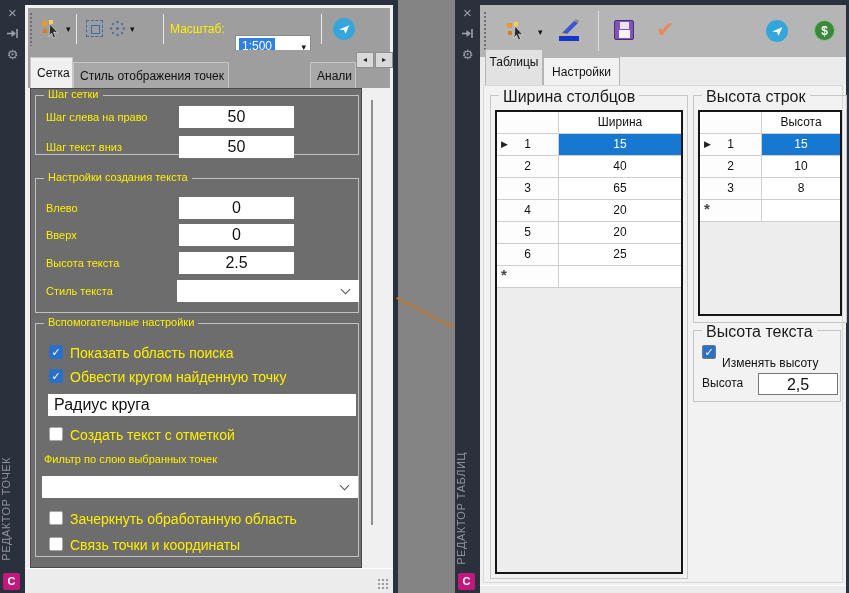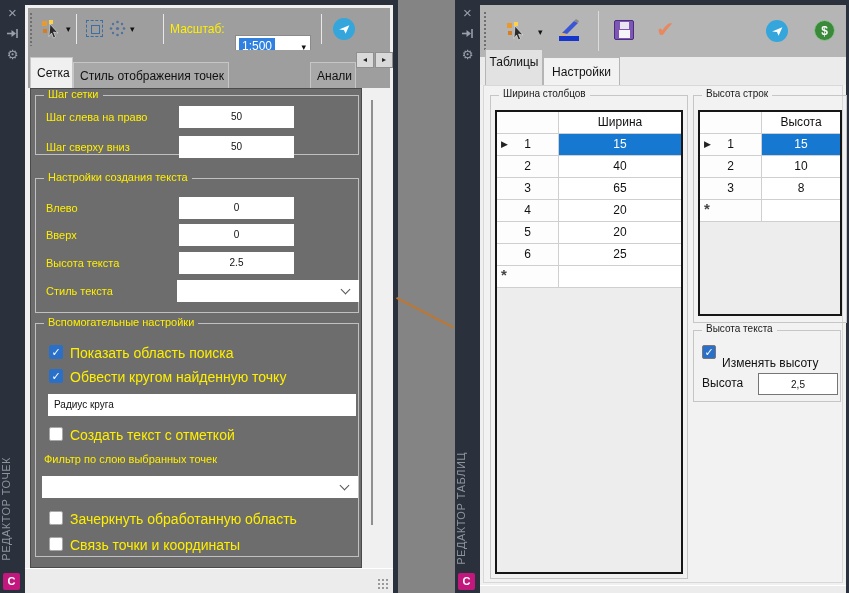--- a/index.html
+++ b/index.html
@@ -25,40 +25,40 @@
   .tabs-l{background:#9e9e9e;}
   .tab{position:absolute;bottom:0;height:26px;line-height:26px;font-size:12px;color:#101010;text-align:center;background:#a8a8a8;border:1px solid #c6c6c6;border-bottom:none;overflow:hidden;white-space:nowrap;padding:0 6px;}
   .tab.active{background:#f0f0f0;height:31px;line-height:31px;z-index:2;}
   .tabbtn{width:18px;height:16px;background:#d9d9d9;border:1px solid #8f8f8f;font-size:8px;color:#222;text-align:center;line-height:14px;}
 
   
   .content{background:#6d6d6d;border:1px solid #4a4a4a;overflow:hidden;}
   .grp{position:absolute;border:1px solid #c0c0c0;}
   .grp-title{position:absolute;top:-8px;left:8px;background:#6d6d6d;padding:0 4px;color:#ffef00;font-size:11px;white-space:nowrap;}
   .ylabel{color:#ffef00;font-size:11px;white-space:nowrap;}
-  .field{background:#fff;color:#111;font-size:10px;text-align:center;line-height:22px;height:22px;}
+  .field{background:#fff;color:#111;font-size:16px;text-align:center;line-height:22px;height:22px;}
   .combo{background:#fff;height:22px;position:relative;}
   .chev{position:absolute;right:10px;top:6px;width:7px;height:7px;border-right:1.6px solid #555;border-bottom:1.6px solid #555;transform:rotate(45deg);}
   .cb{position:absolute;width:14px;height:14px;background:#fff;border:1px solid #a8a8a8;border-radius:2px;}
   .cb.on{background:#2a70c8;border-color:#2a70c8;}
   .cb .tick{display:none;position:absolute;left:1.5px;top:-1px;color:#fff;font-size:11px;font-weight:bold;line-height:14px;}
   .cb.on .tick{display:block;}
   .cblabel{position:absolute;font-size:14px;line-height:16px;}
   .scrolltrack{background:#f0f0f0;}
   .scrollthumb{width:2px;background:#8f8f8f;}
   .statusbar{background:#ececec;border-top:1px solid #ffffff;}
   .rgrip{width:12px;height:12px;background-image:radial-gradient(circle,#9a9a9a 1.2px,transparent 1.4px);background-size:4px 4px;}
 
   
   .tabs-r{background:#ebebeb;}
   .rtab{position:absolute;bottom:0;font-size:12px;color:#111;text-align:center;background:#e2e2e2;border:1px solid #b5b5b5;border-bottom:none;}
   .rtab.active{background:#f2f2f2;z-index:2;}
   .page{background:#f2f2f2;border:1px solid #d8d8d8;}
   .rgrp{position:absolute;border:1px solid #c6c6c6;}
-  .rgrp-title{position:absolute;top:-8px;left:8px;background:#f2f2f2;padding:0 4px;color:#1a1a1a;font-size:10px;white-space:nowrap;}
+  .rgrp-title{position:absolute;top:-8px;left:8px;background:#f2f2f2;padding:0 4px;color:#1a1a1a;font-size:16px;white-space:nowrap;}
   .dgrid{position:absolute;border:2px solid #161616;background:#ededed;overflow:hidden;}
   .drow{display:flex;height:22px;background:#fff;border-bottom:1px solid #cfcfcf;}
   .drow .rh{width:62px;border-right:1px solid #cfcfcf;position:relative;text-align:center;font-size:12px;color:#111;line-height:21px;background:#fdfdfd;}
   .drow .rv{flex:1;text-align:center;font-size:12px;color:#111;line-height:21px;}
   .drow .rv.sel{background:#1778d2;color:#fff;}
   .marker{position:absolute;left:4px;top:0;font-size:9px;color:#222;line-height:21px;}
   .star{font-size:15px;font-weight:bold;color:#444;line-height:18px;}
   .hdr .rv{font-size:12px;}
   .blabel{font-size:12px;color:#111;white-space:nowrap;}
 
@@ -142,21 +142,21 @@
       <div class="a tabbtn" style="left:328px;top:2px;">◂</div>
       <div class="a tabbtn" style="left:347px;top:2px;">▸</div>
     </div>
 
     <div class="a content" style="left:5px;top:83px;width:332px;height:480px;">
 
       <div class="grp" style="left:4px;top:6px;width:324px;height:60px;">
         <div class="grp-title">Шаг сетки</div>
         <div class="a ylabel" style="left:10px;top:15px;">Шаг слева на право</div>
         <div class="a field" style="left:143px;top:10px;width:115px;">50</div>
-        <div class="a ylabel" style="left:10px;top:45px;">Шаг сверху вниз</div>
+        <div class="a ylabel" style="left:10px;top:45px;">Шаг текст вниз</div>
         <div class="a field" style="left:143px;top:40px;width:115px;">50</div>
       </div>
 
       <div class="grp" style="left:4px;top:89px;width:324px;height:135px;">
         <div class="grp-title">Настройки создания текста</div>
         <div class="a ylabel" style="left:10px;top:23px;">Влево</div>
         <div class="a field" style="left:143px;top:18px;width:115px;">0</div>
         <div class="a ylabel" style="left:10px;top:50px;">Вверх</div>
         <div class="a field" style="left:143px;top:45px;width:115px;">0</div>
         <div class="a ylabel" style="left:10px;top:78px;">Высота текста</div>

